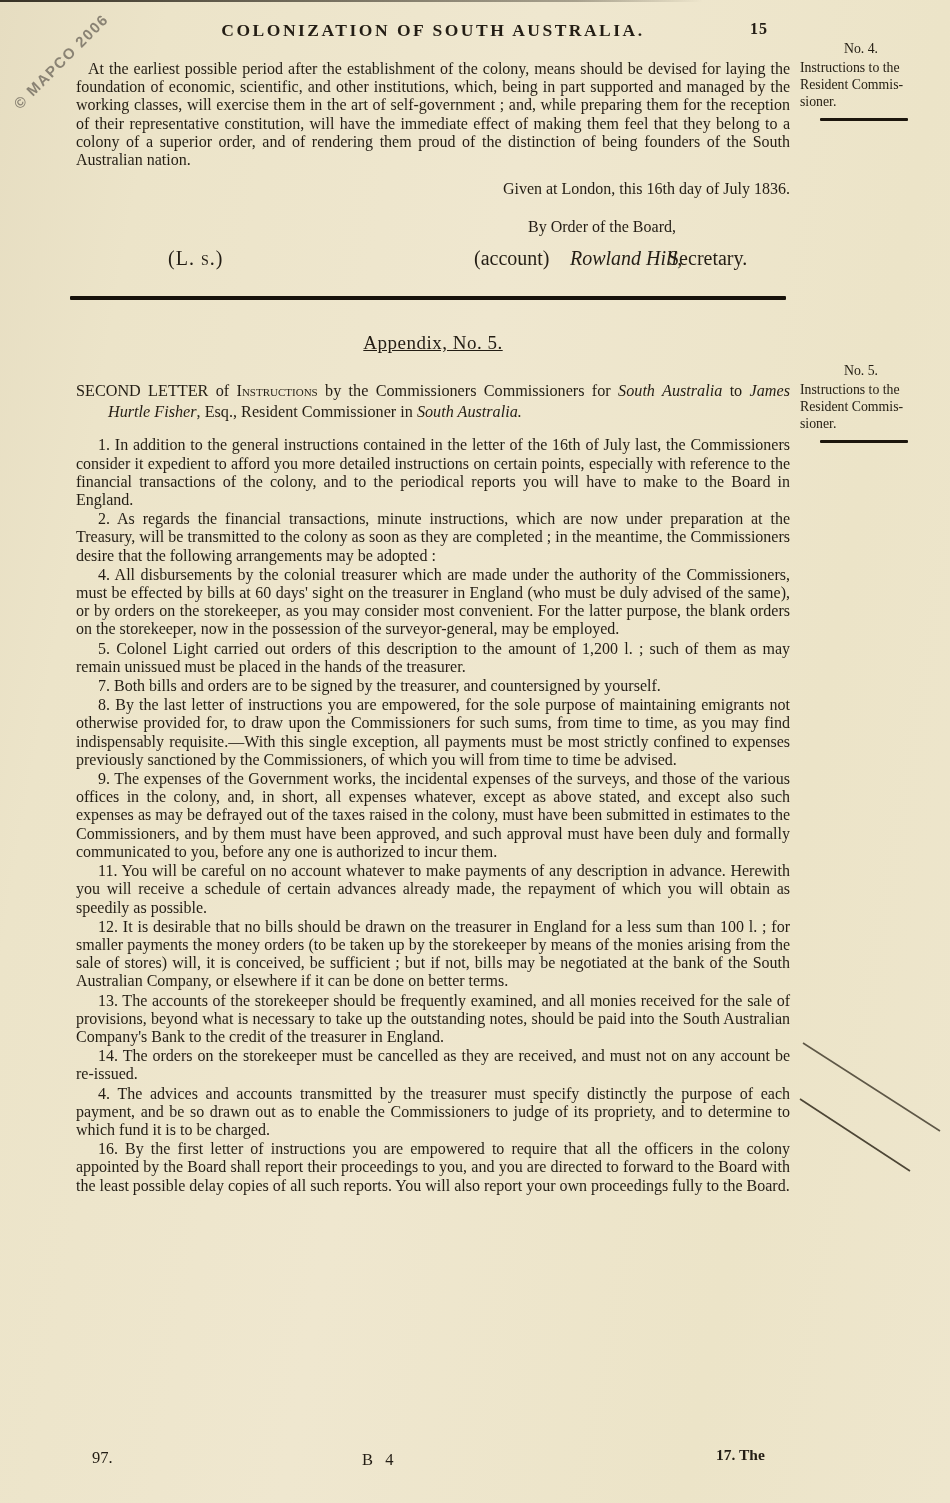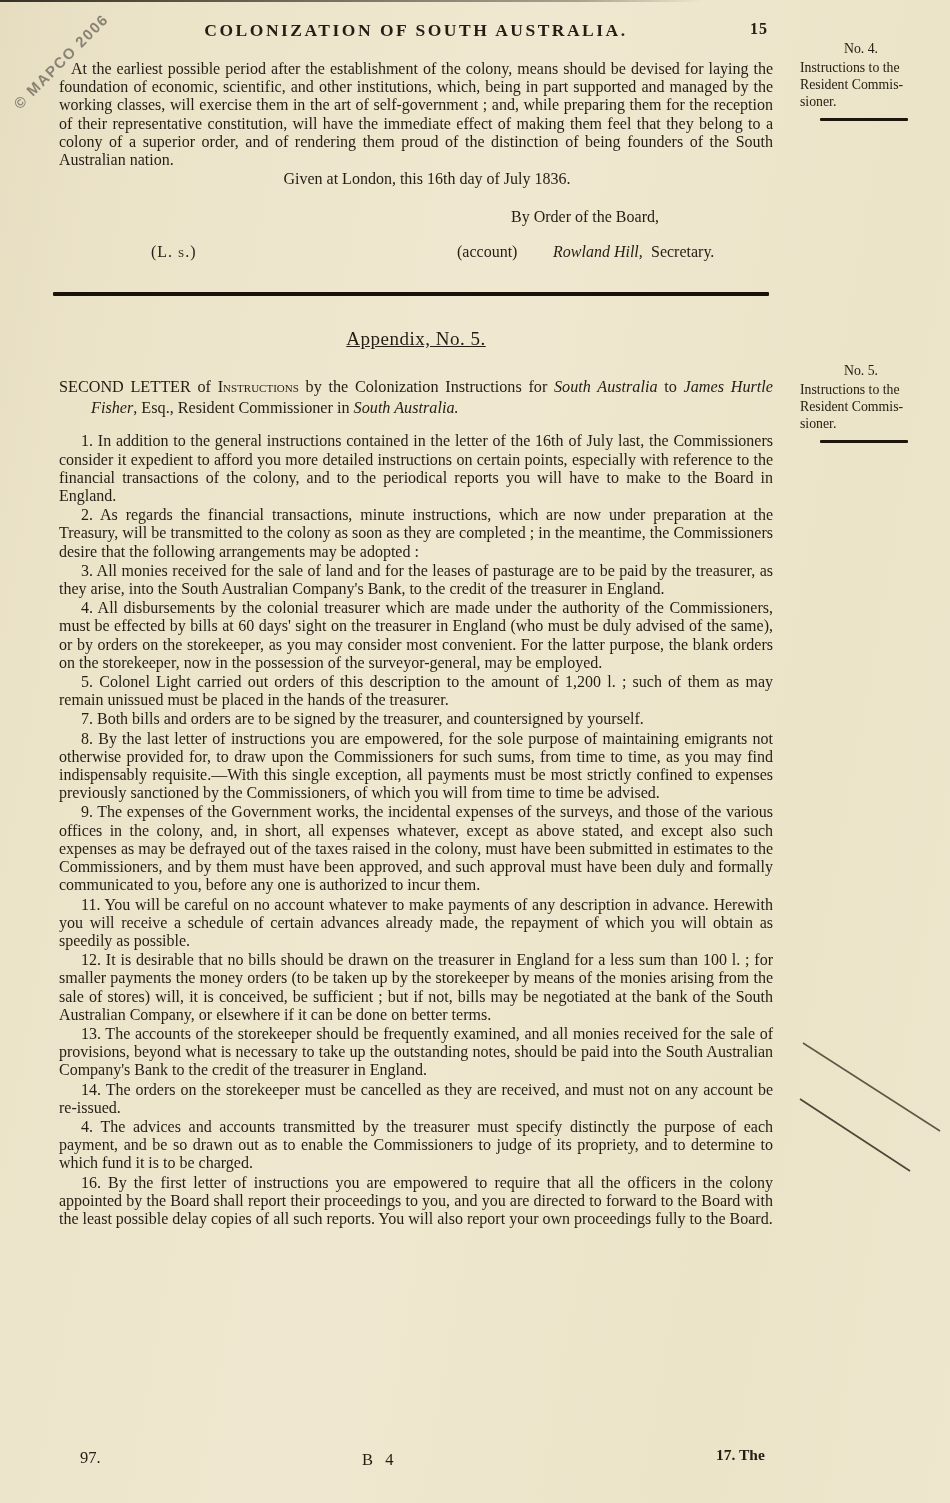--- a/index.html
+++ b/index.html
@@ -23,47 +23,47 @@
   }
   .pagenum { position:absolute; left:750px; top:20px; font-size:16px; font-weight:bold; letter-spacing:1px; }
 
   
   .margin-note { position:absolute; left:800px; width:150px; font-size:13.8px; line-height:17px; color:#262015; }
   .margin-note .no { text-align:center; margin-bottom:2px; padding-right:28px; }
   .margin-note .note-rule { width:88px; height:3px; background:#1c160d; margin:8px 0 0 20px; border-radius:1px; }
   .note4 { top:40px; }
   .note5 { top:362px; }
 
-  .main { position:absolute; left:59px; top:20px; width:714px; }
+  .main { position:absolute; left:76px; top:20px; width:714px; }
   .title { text-align:center; font-size:17.5px; font-weight:bold; letter-spacing:2.5px; margin:0 0 19px 0; }
 
   .para { font-size:16px; line-height:18.2px; text-align:justify; margin:0; }
   .cont { text-indent:12px; }
-  .dateline { text-indent:22px; text-align:center; margin-top:1px; }
+  .dateline { text-indent:22px; text-align:right; margin-top:11px; }
   .by-order { margin:20px 0 0 452px; font-size:16px; }
-  .sig-row { position:relative; height:22px; margin-top:17px; font-size:16px; }
+  .sig-row { position:relative; height:22px; margin-top:11px; font-size:20px; }
   .sig-row .seal { position:absolute; left:92px; font-variant:small-caps; letter-spacing:1px; }
   .sig-row .signed { position:absolute; left:398px; }
   .sig-row .sig-name { position:absolute; left:494px; font-style:italic; }
   .sig-row .sig-title { position:absolute; left:592px; }
 
   .divider { height:4px; background:#17120b; margin:27px 0 0 -6px; width:716px; border-radius:1px; }
 
   .appendix-heading { text-align:center; font-size:19px; letter-spacing:.5px; margin:32px 0 0 0; font-weight:normal;text-decoration:underline; }
 
   .letter-heading { margin:27px 0 0 0; font-size:16.2px; line-height:20.5px; padding-left:32px; text-indent:-32px; text-align:justify; }
   .sc { font-variant:small-caps; }
   .it { font-style:italic; }
 
   .numbered { margin-top:14px; }
   .numbered .para { text-indent:22px; }
   .numbered .para + .para { margin-top:1px; }
 
   .footer-mark { position:absolute; font-size:16.5px; }
-  .foot-left  { left:80px;  top:1448px; }
+  .foot-left  { left:92px;  top:1448px; }
   .foot-center{ left:362px; top:1450px; letter-spacing:4px; }
   .foot-right { left:716px; top:1446px; font-weight:bold; font-size:15.5px; }
 
   .pen-marks { position:absolute; left:0; top:0; pointer-events:none; }
 </style>
 </head>
 <body>
 
 <div class="page">
 
@@ -103,26 +103,25 @@
       <span class="seal">(L. s.)</span>
       <span class="signed">(account)</span>
       <span class="sig-name">Rowland Hill,</span>
       <span class="sig-title">Secretary.</span>
     </div>
 
     <div class="divider"></div>
 
     <div class="appendix-heading">Appendix, No. 5.</div>
 
-    <div class="letter-heading"><span>SECOND LETTER</span><span> of </span><span class="sc">Instructions</span><span> by the Colonization Instructions for </span><span class="it">South Australia</span><span> to </span><span class="it">James Hurtle Fisher</span><span>, Esq., Resident Commissioner in </span><span class="it">South Australia.</span></div>
+    <div class="letter-heading"><span>SECOND LETTER</span><span> of </span><span class="sc">Instructions</span><span> by the Commissioners Commissioners for </span><span class="it">South Australia</span><span> to </span><span class="it">James Hurtle Fisher</span><span>, Esq., Resident Commissioner in </span><span class="it">South Australia.</span></div>
 
     <div class="numbered">
       <p class="para">1. In addition to the general instructions contained in the letter of the 16th of July last, the Commissioners consider it expedient to afford you more detailed instructions on certain points, especially with reference to the financial transactions of the colony, and to the periodical reports you will have to make to the Board in England.</p>
       <p class="para">2. As regards the financial transactions, minute instructions, which are now under preparation at the Treasury, will be transmitted to the colony as soon as they are completed ; in the meantime, the Commissioners desire that the following arrangements may be adopted :</p>
-      <p class="para">3. All monies received for the sale of land and for the leases of pasturage are to be paid by the treasurer, as they arise, into the South Australian Company's Bank, to the credit of the treasurer in England.</p>
       <p class="para">4. All disbursements by the colonial treasurer which are made under the authority of the Commissioners, must be effected by bills at 60 days' sight on the treasurer in England (who must be duly advised of the same), or by orders on the storekeeper, as you may consider most convenient.  For the latter purpose, the blank orders on the storekeeper, now in the possession of the surveyor-general, may be employed.</p>
       <p class="para">5. Colonel Light carried out orders of this description to the amount of 1,200 l. ; such of them as may remain unissued must be placed in the hands of the treasurer.</p>
       <p class="para">7. Both bills and orders are to be signed by the treasurer, and countersigned by yourself.</p>
       <p class="para">8. By the last letter of instructions you are empowered, for the sole purpose of maintaining emigrants not otherwise provided for, to draw upon the Commissioners for such sums, from time to time, as you may find indispensably requisite.—With this single exception, all payments must be most strictly confined to expenses previously sanctioned by the Commissioners, of which you will from time to time be advised.</p>
       <p class="para">9. The expenses of the Government works, the incidental expenses of the surveys, and those of the various offices in the colony, and, in short, all expenses whatever, except as above stated, and except also such expenses as may be defrayed out of the taxes raised in the colony, must have been submitted in estimates to the Commissioners, and by them must have been approved, and such approval must have been duly and formally communicated to you, before any one is authorized to incur them.</p>
       <p class="para">11. You will be careful on no account whatever to make payments of any description in advance.  Herewith you will receive a schedule of certain advances already made, the repayment of which you will obtain as speedily as possible.</p>
       <p class="para">12. It is desirable that no bills should be drawn on the treasurer in England for a less sum than 100 l. ; for smaller payments the money orders (to be taken up by the storekeeper by means of the monies arising from the sale of stores) will, it is conceived, be sufficient ; but if not, bills may be negotiated at the bank of the South Australian Company, or elsewhere if it can be done on better terms.</p>
       <p class="para">13. The accounts of the storekeeper should be frequently examined, and all monies received for the sale of provisions, beyond what is necessary to take up the outstanding notes, should be paid into the South Australian Company's Bank to the credit of the treasurer in England.</p>
       <p class="para">14. The orders on the storekeeper must be cancelled as they are received, and must not on any account be re-issued.</p>
       <p class="para">4. The advices and accounts transmitted by the treasurer must specify distinctly the purpose of each payment, and be so drawn out as to enable the Commissioners to judge of its propriety, and to determine to which fund it is to be charged.</p>

